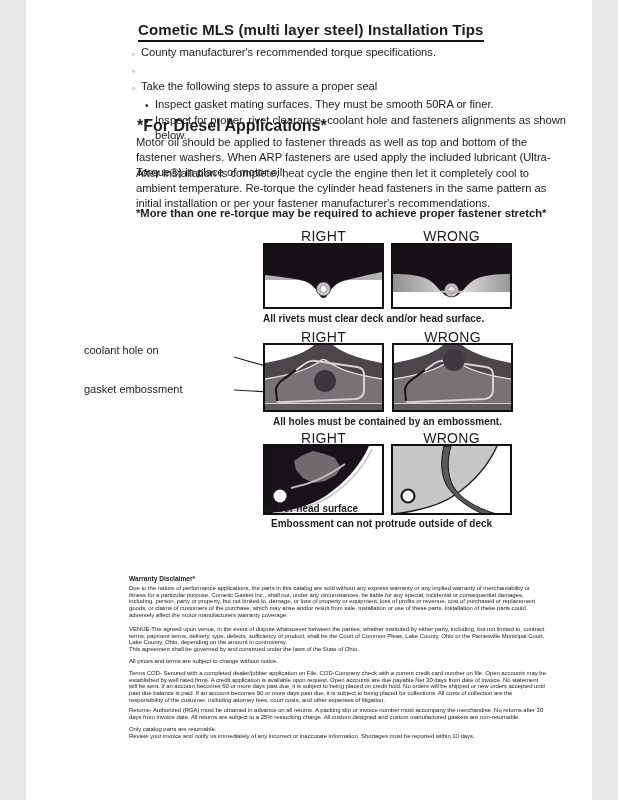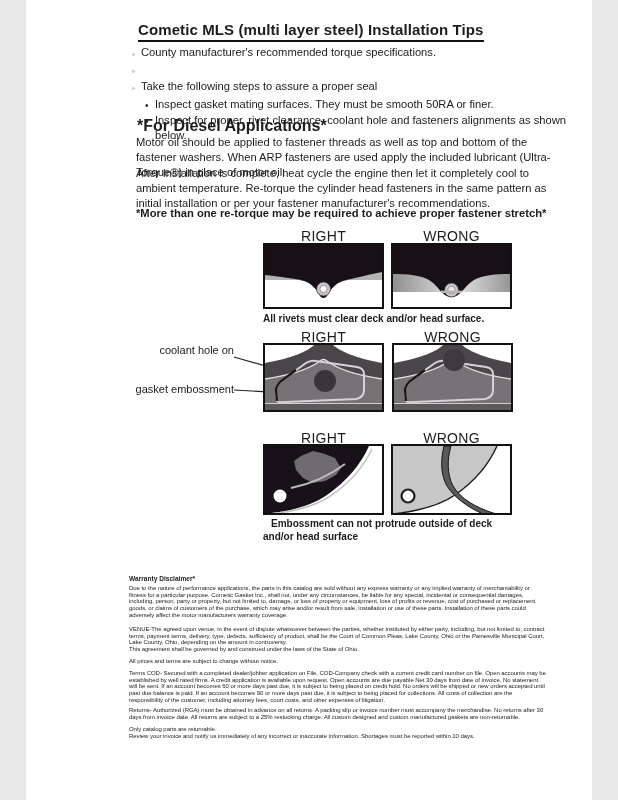--- a/index.html
+++ b/index.html
@@ -9,21 +9,21 @@
   .title{font-size:15px;font-weight:bold;border-bottom:2.5px solid #111;padding-bottom:2px;letter-spacing:0.1px;}
   .bullets{font-size:11.2px;line-height:15.2px;}
   .bullet-row{display:flex;}
   .bullet-row .mk{width:9px;flex:none;font-size:8px;padding-top:2px;}
   .bullet-row.sub{margin-left:13px;}
   .bullet-row.sub .mk{font-size:10px;padding-top:1px;width:10px;}
   .h2{font-size:16px;font-weight:bold;}
   .para{font-size:11.2px;line-height:14.8px;width:426px;}
   .dlabel{font-size:14px;letter-spacing:0.3px;width:121px;text-align:center;}
   .cap{font-size:10px;font-weight:bold;line-height:13px;}
-  .ann{font-size:11px;line-height:13.5px;text-align:right;width:150px;}
+  .ann{font-size:11px;line-height:13.5px;text-align:left;width:150px;}
   .panel{width:121px;}
   .panel svg{display:block;}
   .fineh{font-size:6.6px;font-weight:bold;}
   .fine{font-size:6px;line-height:6.7px;width:418px;letter-spacing:-0.05px;}
   .footer{font-size:13px;color:#2b2b2b;letter-spacing:0.3px;margin-top:39px;}
 </style>
 </head>
 <body>
 
 <div class="page">
@@ -134,20 +134,21 @@
       <path d="M2,36 C29,32 45,27 57,18 C59,16 62,16 64,18 C76,27 92,32 119,36" fill="none" stroke="#e0e0e0" stroke-width="1.3"></path>
       <rect x="2" y="61" width="117" height="6" fill="#5d595d"></rect>
       <line x1="2" y1="60.5" x2="119" y2="60.5" stroke="#cfcfcf" stroke-width="1"></line>
       <path d="M14,58 L13,47 C13,44 15,41 18,38 L43,20 C46,18 49,17 53,18 L94,24 C99,25 101,27 101,31 L101,47 C101,52 98,55 93,56 L22,59 C17,59.5 14.5,59.3 14,58 Z" fill="none" stroke="#d6d2d6" stroke-width="2"></path>
       <path d="M14,58 L13,47 C13,44 15,41 18,38 L33,27" fill="none" stroke="#141414" stroke-width="2.2"></path>
       <circle cx="62" cy="17" r="11" fill="#3d393e"></circle>
       <rect x="1" y="1" width="119" height="67" fill="none" stroke="#111" stroke-width="2"></rect>
     </svg>
   </div>
 
+  <div class="abs cap" style="left:237px;top:415px;width:249px;text-align:center;">All holes must be contained by an embossment.</div>
 
   <div class="abs dlabel" style="left:237px;top:430px;">RIGHT</div>
   <div class="abs dlabel" style="left:365px;top:430px;">WRONG</div>
 
   <div class="abs panel" style="left:237px;top:444px;">
     <svg width="121" height="71" viewBox="0 0 121 71">
       <rect x="0" y="0" width="121" height="71" fill="#ffffff"></rect>
       <path d="M2,2 L106,2 C98,20 84,37 64,51 C48,62 28,67 2,70 Z" fill="#191119"></path>
       <path d="M109,5 C101,22 87,39 66,53 C50,63 30,68 6,70" fill="none" stroke="#c4c4c4" stroke-width="1.6"></path>
       <polygon points="38,12 50,7 62,10 72,14 78,24 73,31 62,37 50,39 40,34 33,26 31,17" fill="#6f6b6f"></polygon>
@@ -162,21 +163,21 @@
       <rect x="0" y="0" width="121" height="71" fill="#ffffff"></rect>
       <path d="M2,2 L106,2 C98,20 84,37 64,51 C48,62 28,67 2,70 Z" fill="#c7c7c7"></path>
       <path d="M106,2 C98,20 84,37 64,51 C48,62 28,67 2,70" fill="none" stroke="#1a1a1a" stroke-width="1.4"></path>
       <path d="M60,2 C56,16 56,30 62,42 C70,55 84,63 102,69 L107,70 L92,70 C76,63 63,53 56,42 C49,30 50,14 53,2 Z" fill="#5b575b" stroke="#161616" stroke-width="1"></path>
       <circle cx="17" cy="52" r="6.5" fill="#ffffff" stroke="#1d1d1d" stroke-width="2.2"></circle>
       <rect x="1" y="1" width="119" height="69" fill="none" stroke="#111" stroke-width="2"></rect>
     </svg>
   </div>
 
   <div class="abs cap" style="left:245px;top:517px;">Embossment can not protrude outside of deck</div>
-  <div class="abs cap" style="left:237px;top:530px;">and/or head surface</div>
+  <div class="abs cap" style="left:237px;top:502px;">and/or head surface</div>
 
   <div class="abs fineh" style="left:103px;top:575px;">Warranty Disclaimer*</div>
   <div class="abs fine" style="left:103px;top:585px;">Due to the nature of performance applications, the parts in this catalog are sold without any express warranty or any implied warranty of merchantability or fitness for a particular purpose.  Cometic Gasket Inc., shall not, under any circumstances, be liable for any special, incidental or consequential damages, including, person, party or property, but not limited to, damage, or loss of property or equipment, loss of profits or revenue, cost of purchased or replacement goods, or claims of customers of the purchase, which may arise and/or result from sale, installation or use of these parts.  Installation of these parts could adversely affect the motor manufacturers warranty coverage.</div>
   <div class="abs fine" style="left:103px;top:626px;">VENUE-The agreed upon venue, in the event of dispute whatsoever between the parties, whether instituted by either party, including, but not limited to, contract terms, payment terms, delivery, type, defects, sufficiency of product, shall be the Court of Common Pleas, Lake County, Ohio or the Painesville Municipal Court, Lake County, Ohio, depending on the amount in controversy.</div>
   <div class="abs fine" style="left:103px;top:646px;">This agreement shall be governed by and construed under the laws of the State of Ohio.</div>
   <div class="abs fine" style="left:103px;top:658px;">All prices and terms are subject to change without notice.</div>
   <div class="abs fine" style="left:103px;top:670px;">Terms COD- Secured with a completed dealer/jobber application on File, COD-Company check with a current credit card number on file.  Open accounts may be established by well rated firms.  A credit application is available upon request.  Open accounts are due payable Net 30 days from date of invoice.  No statement will be sent.  If an account becomes 60 or more days past due, it is subject to being placed on credit hold.  No orders will be shipped or new orders accepted until past due balance is paid.  If an account becomes 90 or more days past due, it is subject to being placed for collections.  All costs of collection are the responsibility of the customer, including attorney fees, court costs, and other expenses of litigation.</div>
   <div class="abs fine" style="left:103px;top:707px;">Returns- Authorized (RGA) must be obtained in advance on all returns.  A packing slip or invoice number must accompany the merchandise.  No returns after 30 days from invoice date.  All returns are subject to a 25% restocking charge.  All custom designed and custom manufactured gaskets are non-returnable.</div>
   <div class="abs fine" style="left:103px;top:726px;">Only catalog parts are returnable.</div>
   <div class="abs fine" style="left:103px;top:733px;">Review your invoice and notify us immediately of any incorrect or inaccurate information.  Shortages must be reported within 10 days.</div>

